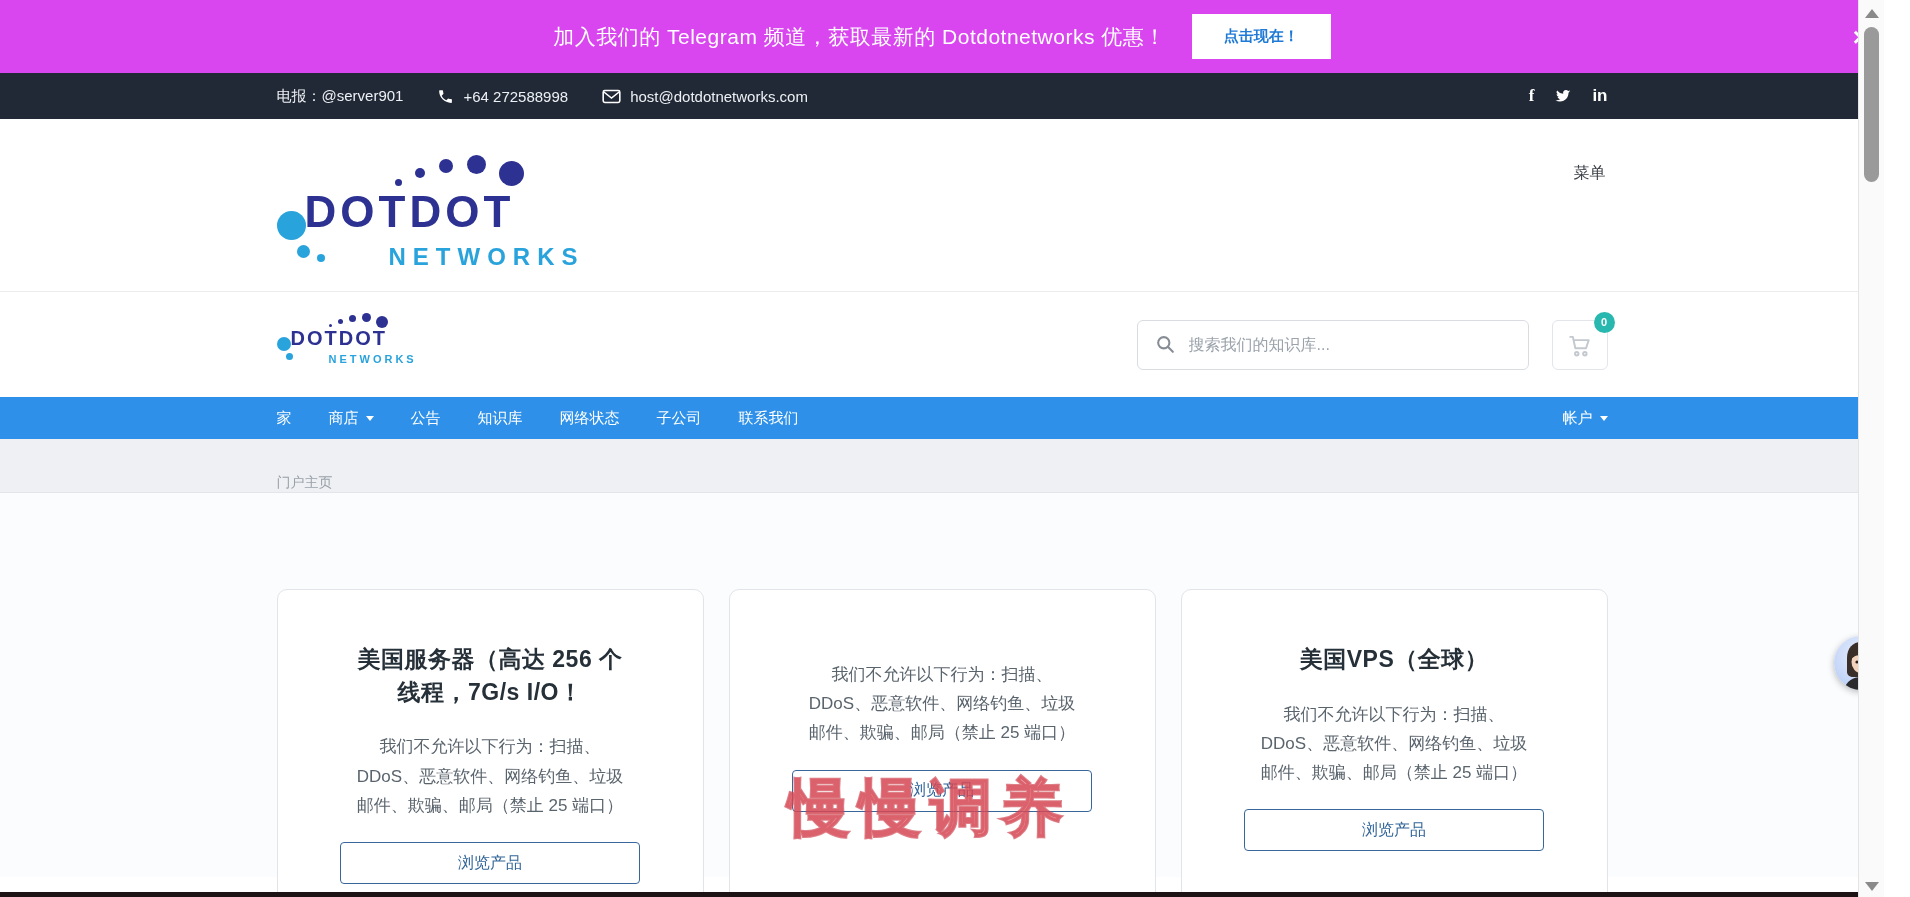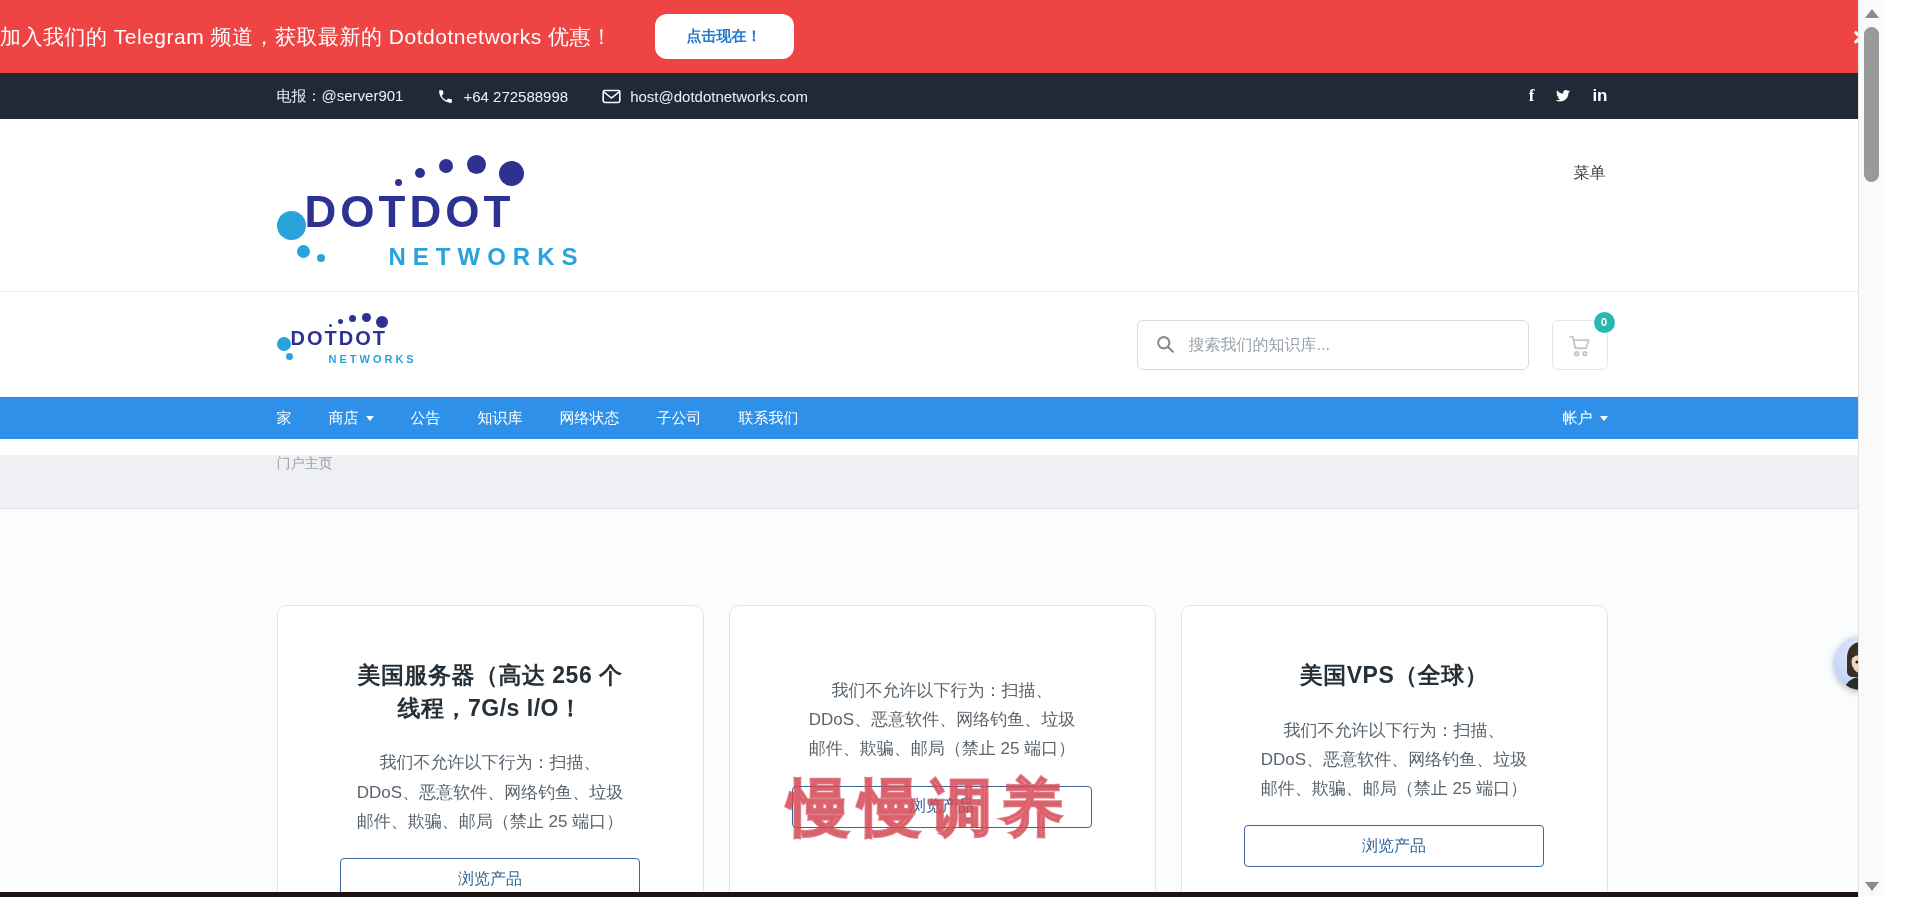--- a/index.html
+++ b/index.html
@@ -2,24 +2,24 @@
 <html><head>
 <meta charset="utf-8">
 <style>
   * { margin:0; padding:0; box-sizing:border-box; }
   html,body { width:1910px; height:897px; overflow:hidden; background:#fff;
               font-family:"Liberation Sans", sans-serif; }
   .page { position:absolute; left:0; top:0; width:1884px; height:897px; overflow:hidden; background:#fff; }
   .wrap { width:1331px; margin:0 auto; position:relative; }
 
   
-  .banner { height:73px; background:#ef4444; display:flex; align-items:center; gap:42px; position:relative; }
+  .banner { height:73px; background:#d946ef; display:flex; align-items:center; justify-content:center; gap:26px; position:relative; }
   .banner-text { color:#fff; font-size:21px; letter-spacing:.5px; }
   .banner-btn { width:139px; height:45px; background:#fff; color:#1F7AD6; font-size:15px; font-weight:bold;
-                border:none; border-radius:12px; cursor:pointer; }
+                border:none; border-radius:0; cursor:pointer; }
   .banner-close { position:absolute; right:16px; top:50%; transform:translateY(-50%);
                   color:#fff; font-size:26px; line-height:1; cursor:pointer; font-weight:bold; }
 
   
   .contactbar { height:46px; background:#222936; }
   .contactbar .wrap { height:100%; display:flex; align-items:center; gap:34px; }
   .contact-item { color:#EDF0F4; font-size:15px; display:flex; align-items:center; gap:9px; }
   .social { margin-left:auto; display:flex; align-items:center; gap:20px; }
   .social-ic { color:#fff; font-weight:bold; font-size:17px; display:flex; align-items:center; cursor:pointer; }
 
@@ -53,21 +53,21 @@
   
   .navbar { height:42px; background:#2E90E8; }
   .navbar .wrap { height:100%; display:flex; align-items:center; gap:37px; }
   .nav-item { color:#fff; font-size:15px; cursor:pointer; display:flex; align-items:center; white-space:nowrap; }
   .nav-right { margin-left:auto; }
   .caret { display:inline-block; width:0; height:0; border-left:4px solid transparent;
            border-right:4px solid transparent; border-top:5px solid #fff; margin-left:7px; }
 
   
   .breadcrumbbar { height:54px; background:#EEF0F3; border-bottom:1px solid #E2E5E9; }
-  .breadcrumbbar .wrap { height:100%; display:flex; align-items:flex-start;margin-top:16px; }
+  .breadcrumbbar .wrap { height:100%; display:flex; align-items:flex-end; }
   .breadcrumb { font-size:14px; color:#99A0A8; cursor:pointer; }
 
   
   .main { background:#FBFCFD; height:384px; padding-top:54px; }
   .page-title { text-align:center; font-size:30px; font-weight:bold; color:#23282E; letter-spacing:1px; }
   .cards { display:flex; gap:25px; margin-top:42px; }
   .card { width:427px; min-height:420px; background:#fff; border:1px solid #E1E4E9; border-radius:10px;
           padding:46px 34px 26px; text-align:center; }
   .card-title { font-size:23px; font-weight:bold; color:#263038; line-height:1.42; letter-spacing:.5px;margin-top:7px; }
   .card-desc { margin-top:24px; font-size:17px; color:#5A646D; line-height:1.72; }

